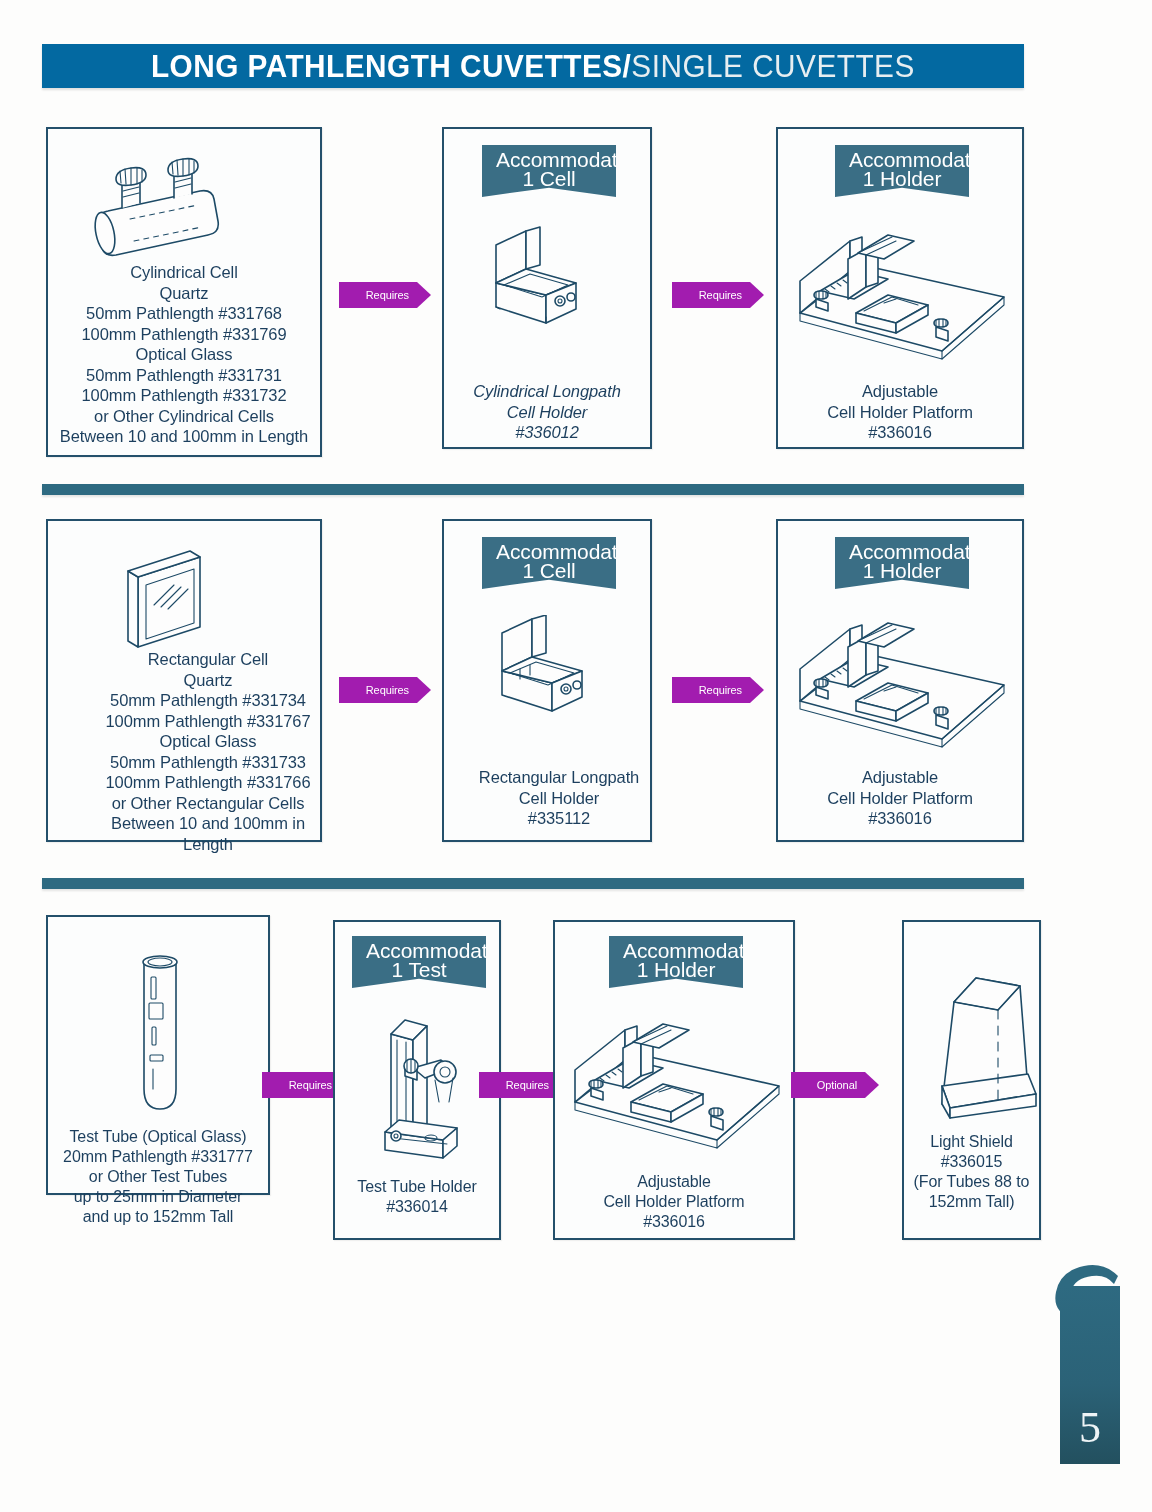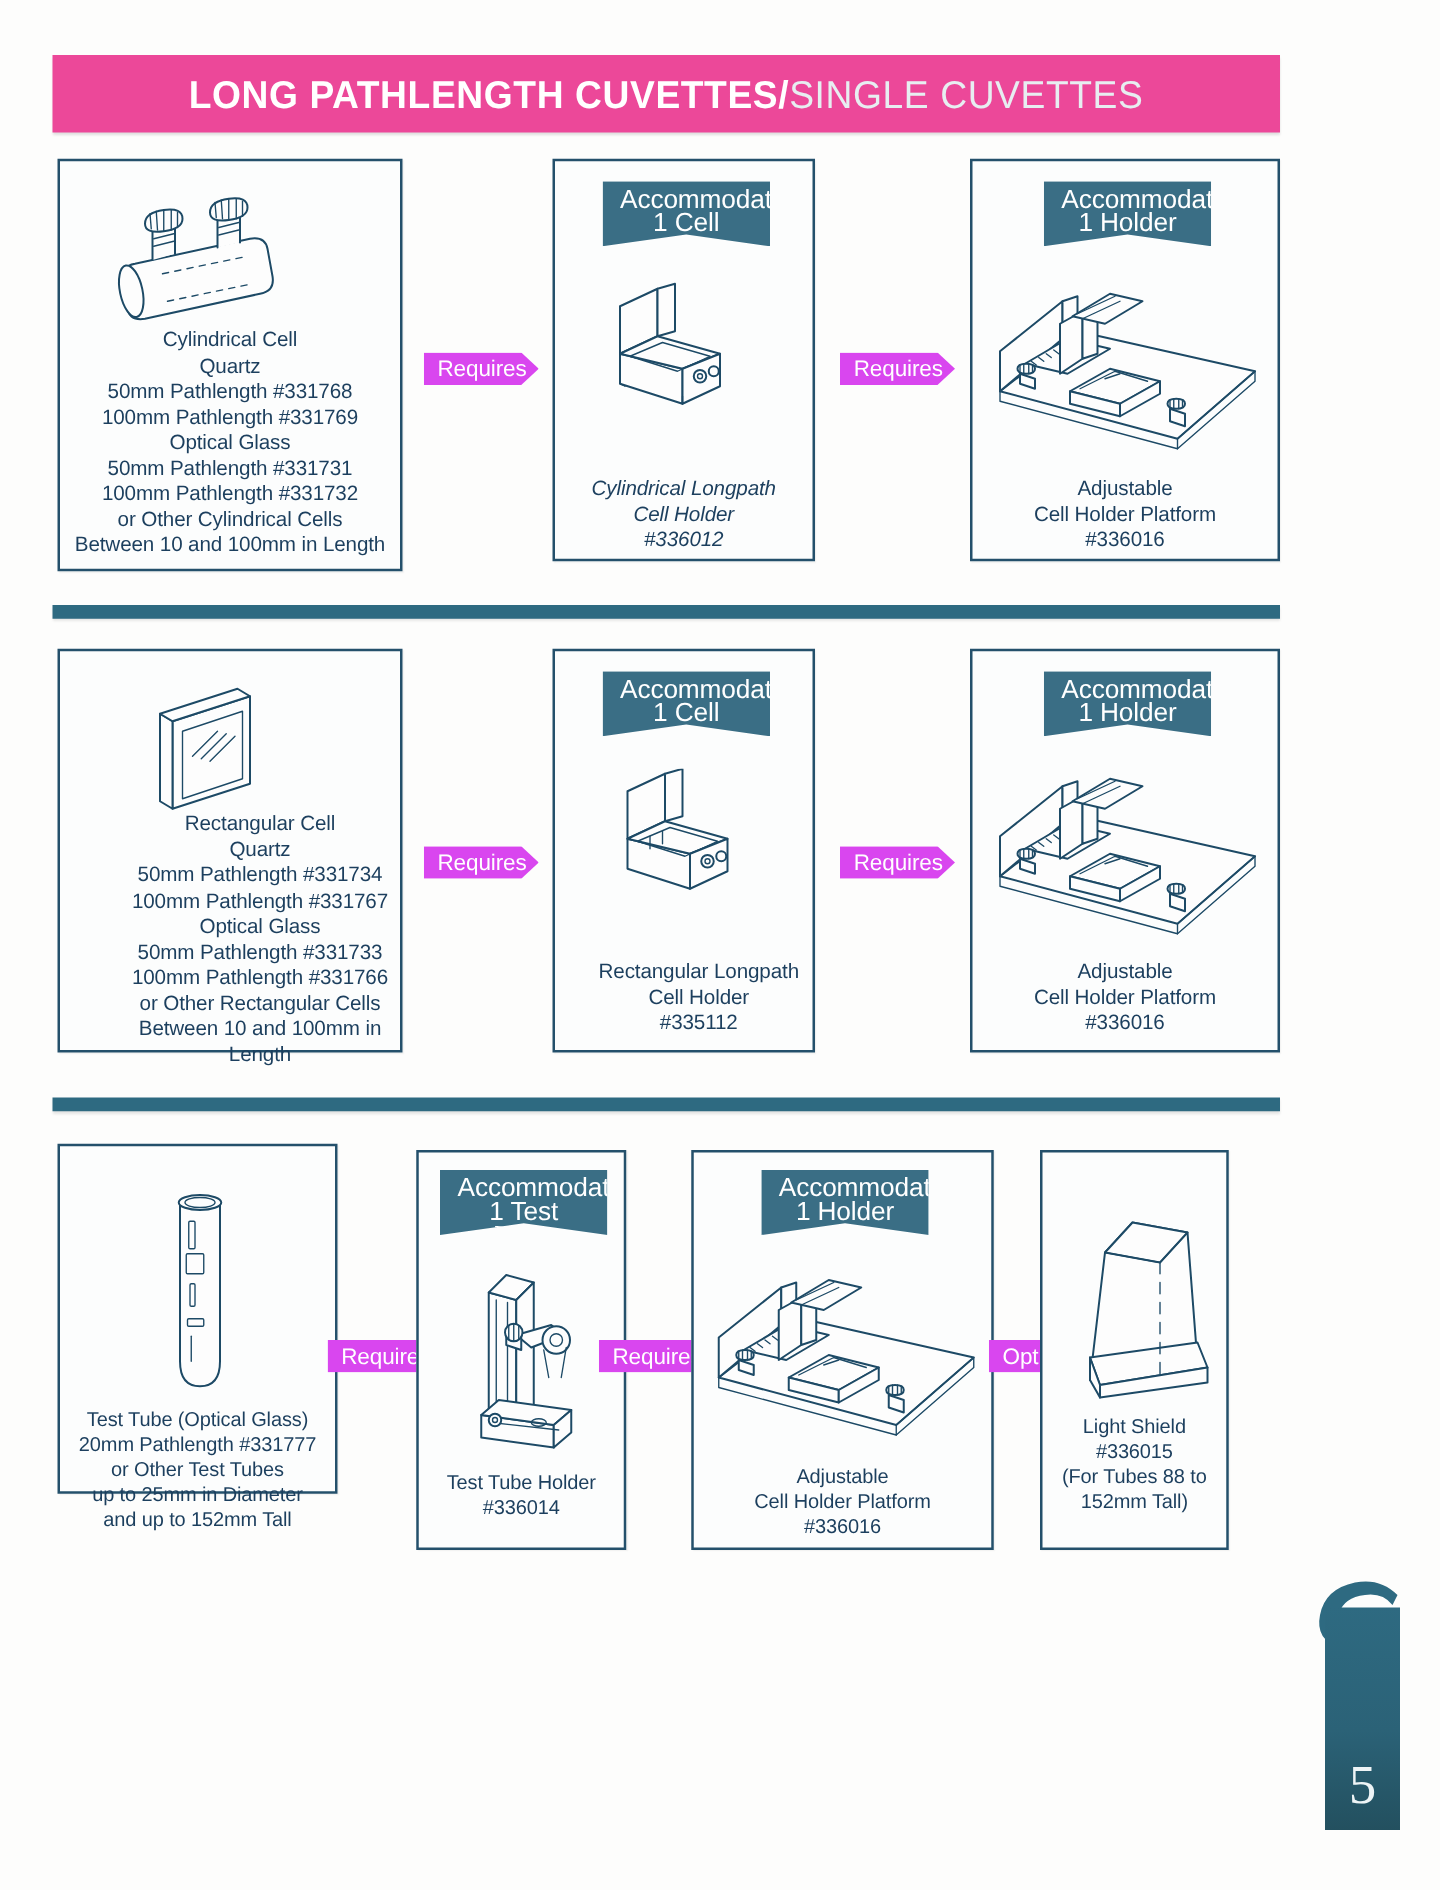--- a/index.html
+++ b/index.html
@@ -22,22 +22,22 @@
     inset: 0;
     background: #fdfdfc;
   }
 
   
   .header-band {
     position: absolute;
     left: 42px;
     top: 44px;
     width: 982px;
-    height: 62px;
-    background: #ec4899;
+    height: 44px;
+    background: #0369a1;
     display: flex;
     align-items: center;
     justify-content: center;
     box-shadow: 0 2px 2px rgba(0,0,0,0.12);
   }
   .header-title {
     font-size: 31px;
     letter-spacing: 0.5px;
     line-height: 1;
     white-space: nowrap;
@@ -99,25 +99,25 @@
     box-sizing: border-box;
     clip-path: polygon(0 0, 100% 0, 100% 100%, 50% 82%, 0 100%);
     white-space: pre-line;
     letter-spacing: -0.1px;
   }
 
   
   .arrow {
     position: absolute;
     height: 26px;
-    background: #d946ef;
+    background: #a21caf;
     color: #ffffff;
-    font-size: 18px;
+    font-size: 11px;
     line-height: 26px;
-    text-align: center;
+    text-align: right;
     padding-left: 11px;
     padding-right: 22px;
     box-sizing: border-box;
     clip-path: polygon(0 0, calc(100% - 14px) 0, 100% 50%, calc(100% - 14px) 100%, 0 100%);
     white-space: nowrap;
     letter-spacing: -0.1px;
   }
 
   
   .illus {
@@ -442,21 +442,21 @@
       <path class="thin" d="M144 99 L144 105 M147 98 L147 106 M151 98 L151 106 M154 99 L154 105"></path>
       <path class="thin" d="M92 82 L104 78"></path>
     </svg>
     <div class="panel-caption small" style="top:250px;">Adjustable
 Cell Holder Platform
 #336016</div>
   </div>
 
   <div class="arrow" style="left:791px; top:1072px; width:88px;padding-left:11px;">Optional</div>
 
-  <div class="panel" style="left:832px; top:920px; width:151px; height:320px;">
+  <div class="panel" style="left:902px; top:920px; width:139px; height:320px;">
     <svg class="illus" style="left:20px; top:32px;" width="128" height="172" viewBox="0 0 128 172">
 
       <path class="fillw" d="M30 48 L52 24 L96 32 L104 136 L18 150 Z"></path>
 
       <path class="fillw" d="M30 48 L52 24 L96 32 L74 56 Z"></path>
       <path class="thin" d="M30 48 L74 56 L96 32"></path>
 
       <path class="fillw" d="M18 132 L104 120 L112 140 L26 154 Z"></path>
       <path class="fillw" d="M18 132 L18 150 L26 164 L26 154 Z"></path>
       <path class="fillw" d="M26 154 L112 140 L112 152 L26 164 Z"></path>

